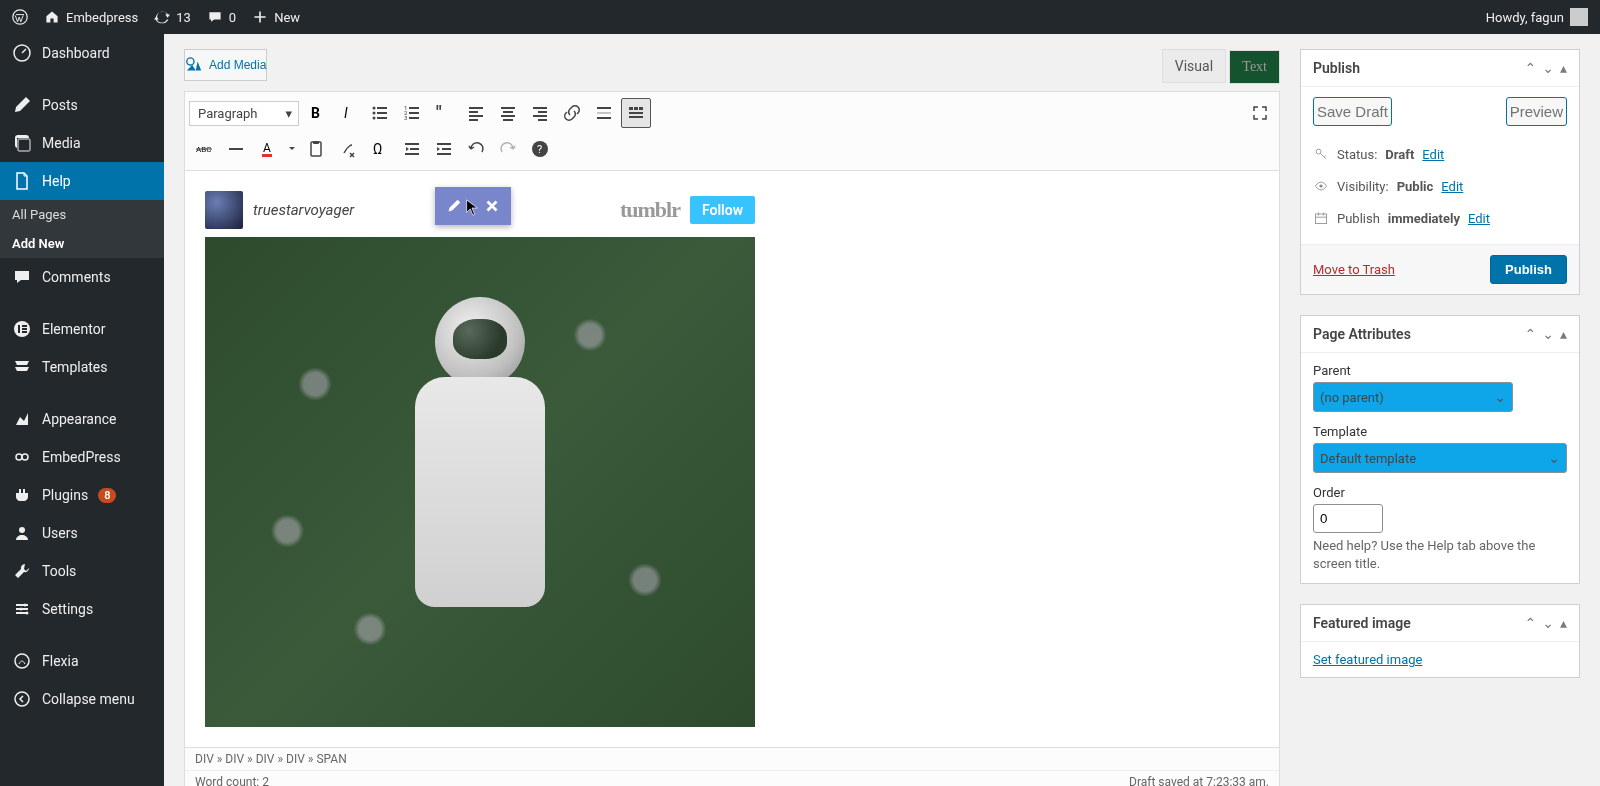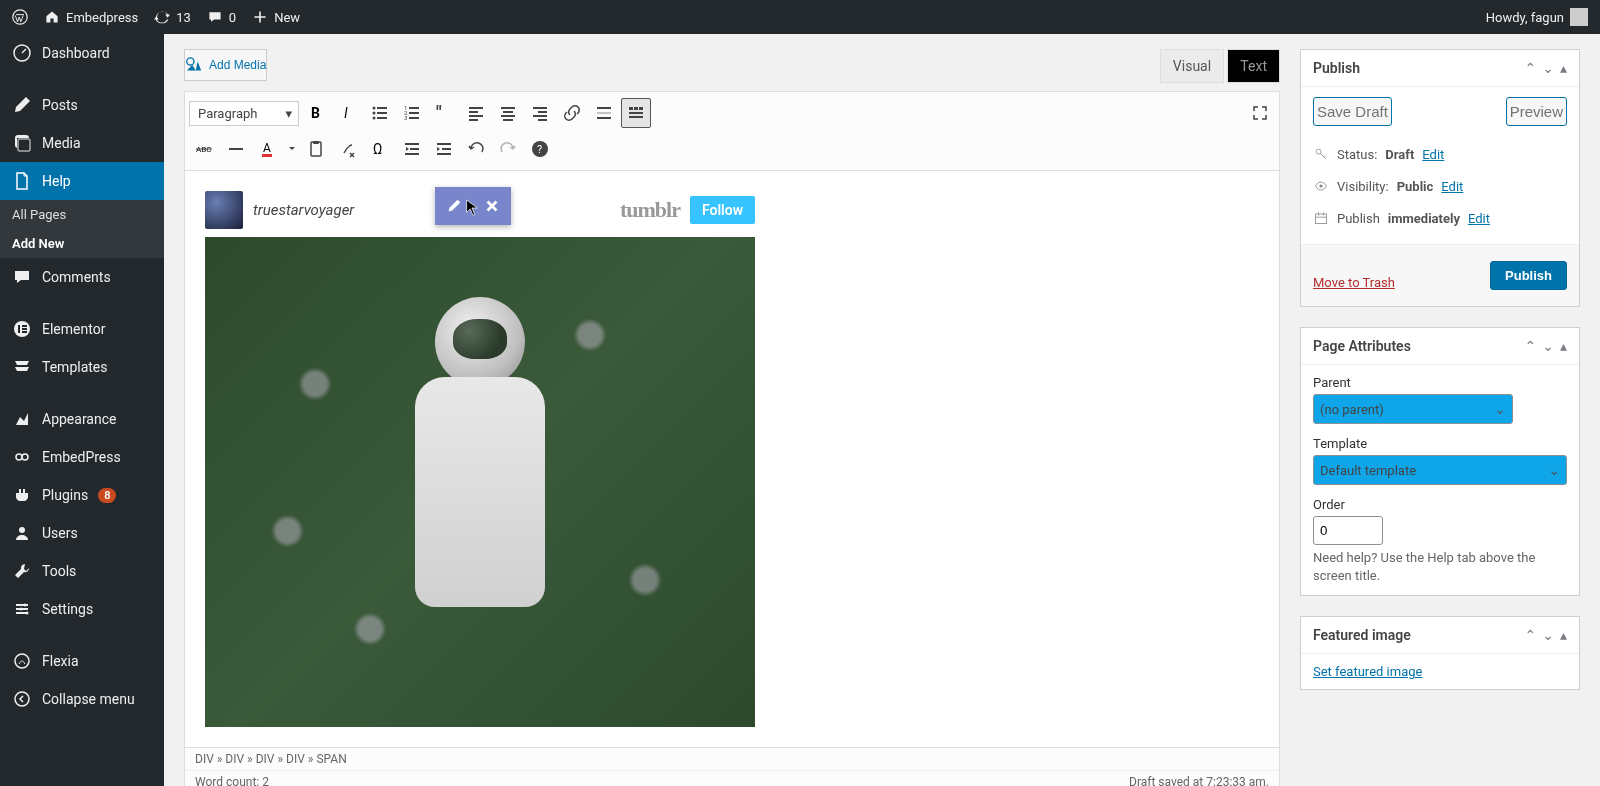--- a/index.html
+++ b/index.html
@@ -26,21 +26,21 @@
 .sidebar-sub .sidebar-subitem.active { color: #fff; font-weight: 600; }
 .badge { background: #ca4a1f; color: #fff; border-radius: 9px; padding: 1px 6px; font-size: 11px; font-weight: 600; }
 
 
 .main { flex: 1; padding: 15px 20px; overflow-y: auto; position: relative; }
 .add-media-btn { display: inline-flex; align-items: center; gap: 6px; background: #f7f7f7; border: 1px solid #ccc; padding: 6px 0; color: #0073aa; font-size: 12px; cursor: pointer; margin-bottom: 10px; }
 .add-media-btn svg { width: 18px; height: 18px; }
 
 .tabs { float: right; }
 .tab { display: inline-block; padding: 8px 12px; background: #ebebeb; border: 1px solid #ddd; cursor: pointer; font-size: 14px; color: #555; }
-.tab.active { background: #000000; color: #999; }
+.tab.active { background: #14532d; color: #999; font-family: Liberation Serif, serif; }
 
 .toolbar { border: 1px solid #ddd; border-bottom: none; display: flex; flex-wrap: wrap; padding: 4px; gap: 2px; background: #fcfcfc; }
 .toolbar-row { display: flex; gap: 2px; align-items: center; width: 100%; padding: 2px 0; }
 .format-select { border: 1px solid #ccc; padding: 4px 20px 4px 8px; background: #fff; font-size: 13px; cursor: pointer; position: relative; width: 110px; }
 .format-select::after { content: "▾"; position: absolute; right: 6px; }
 .tb-btn { width: 30px; height: 30px; display: inline-flex; align-items: center; justify-content: center; cursor: pointer; border-radius: 2px; }
 .tb-btn.boxed { border: 1px solid #555; background: #e5e5e5; }
 .tb-btn svg { width: 20px; height: 20px; }
 .fullscreen-icn { margin-left: auto; }
 
@@ -81,21 +81,21 @@
 .postbox-ctrl { margin-left: auto; display: flex; gap: 6px; }
 .postbox-ctrl span { cursor: pointer; color: #787c82; font-size: 14px; }
 .postbox-body { padding: 10px 12px; }
 .btn-outline { border: 1px solid #0073aa; color: #737373; background: #f7f7f7; padding: 5px 3px; cursor: pointer; font-size: 15px; border-radius: 3px; }
 .btn-primary { background: #0073aa; color: #fff; border: 1px solid #006799; padding: 6px 14px; cursor: pointer; font-size: 13px; border-radius: 3px; font-weight: 600; }
 .publish-row { display: flex; justify-content: space-between; margin-bottom: 12px; }
 .misc-row { display: flex; align-items: center; gap: 8px; padding: 8px 0; font-size: 13px; color: #555; }
 .misc-row svg { width: 16px; height: 16px; color: #888; }
 .link { color: #0073aa; text-decoration: underline; cursor: pointer; }
 .link-red { color: #b32d2e; text-decoration: underline; cursor: pointer; }
-.publish-actions { display: flex; justify-content: space-between; align-items: flex-end; padding: 16px 12px; border-top: 1px solid #eee; background: #f7f7f7; }
+.publish-actions { display: flex; justify-content: space-between; align-items: center; padding: 10px 12px; border-top: 1px solid #eee; background: #f7f7f7; }
 .form-label { font-size: 13px; color: #333; margin-bottom: 4px; display: block; }
 .form-select { width: 100%; padding: 6px; border: 1px solid #8c8f94; border-radius: 3px; background: #0ea5e9; cursor: pointer; position: relative; display: flex; justify-content: space-between; align-items:center;}
 .form-select.narrow { width: 200px; }
 .form-input { width: 70px; padding: 6px; border: 1px solid #8c8f94; border-radius: 3px; }
 .help-text { font-size: 13px; color: #666; margin-top: 4px; line-height: 1.4; }
 
 .chev::after{content:"⌄"; font-size:14px; color:#555;}
 </style>
 </head>
 <body>

